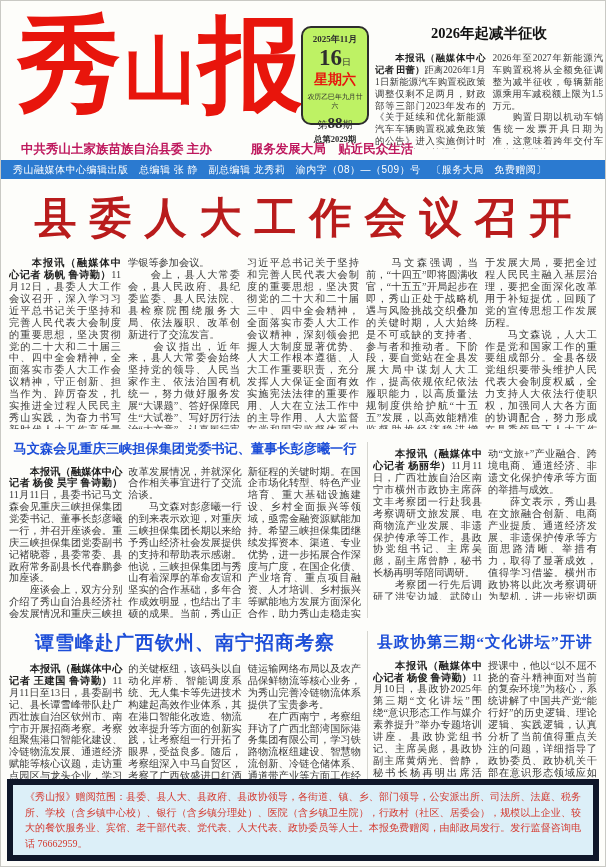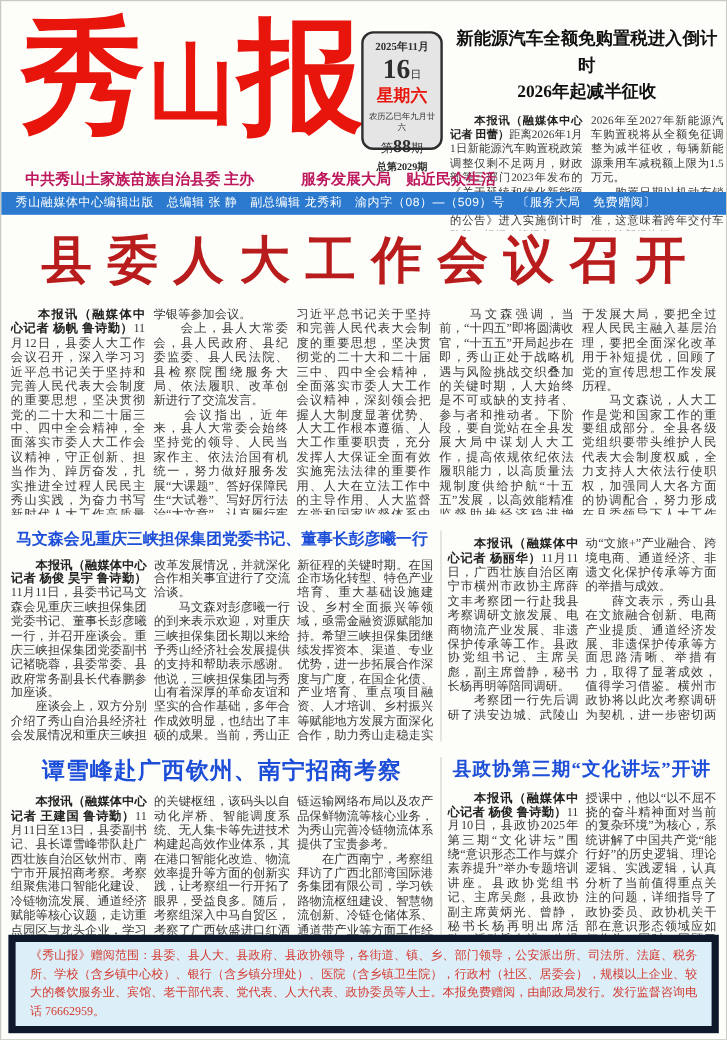--- a/index.html
+++ b/index.html
@@ -11,21 +11,21 @@
   
   .header{position:relative;height:180px;}
   .masthead{position:absolute;left:16px;top:12px;display:flex;align-items:flex-end;color:#e8150c;font-weight:bold;line-height:1;}
   .mast-c1,.mast-c3{font-size:104px;}
   .mast-c2{font-size:72px;margin:0 3px 10px 3px;}
   .org-row{position:absolute;left:20px;top:140px;width:560px;font-size:12.5px;font-weight:bold;color:#be185d;white-space:nowrap;}
   .org-row .slogan{margin-left:36px;}
   .blue-bar{position:absolute;left:0;top:159px;width:100%;height:19px;background:#2b7ad0;color:#ffffff;
     font-family:"Liberation Sans","DejaVu Sans",sans-serif;font-size:10px;line-height:19px;padding-left:12px;box-sizing:border-box;letter-spacing:.5px;}
   .date-box{position:absolute;left:300px;top:25px;width:68px;height:99px;border:2px solid #2d2d2d;border-radius:10px;
-    box-sizing:border-box;text-align:center;padding-top:5px;background:#e5e5e5;}
+    box-sizing:border-box;text-align:center;padding-top:5px;background:#bef264;}
   .db-ym{font-size:9px;font-weight:bold;}
   .db-day{font-size:23px;font-weight:bold;line-height:1.05;}
   .db-day .suffix{font-size:9px;font-weight:normal;}
   .db-week{color:#e8150c;font-size:14px;font-weight:bold;margin-top:1px;}
   .db-lunar{font-size:7.5px;margin-top:3px;transform:scale(.92);}
   .db-issue{font-size:10px;margin-top:3px;}
   .db-issue .num{font-size:15px;font-weight:bold;}
   .db-total{font-size:8.5px;font-weight:bold;margin-top:2px;}
   .tr-article{position:absolute;left:374px;top:22px;width:228px;}
   .tr-headline{font-size:14.5px;font-weight:bold;text-align:center;line-height:1.5;color:#111;}
@@ -71,21 +71,20 @@
       <div class="db-ym">2025年11月</div>
       <div class="db-day"><span>16</span><span class="suffix">日</span></div>
       <div class="db-week">星期六</div>
       <div class="db-lunar">农历乙巳年九月廿六</div>
       <div class="db-issue"><span>第</span><span class="num">88</span><span>期</span></div>
       <div class="db-total">总第2029期</div>
     </div>
 
     <div class="tr-article">
       <div class="tr-headline">
-        <div>新能源汽车全额免购置税进入倒计时</div>
         <div>2026年起减半征收</div>
       </div>
       <div class="tr-cols">
         <p class="bcol"><b class="lead-in">　　本报讯（融媒体中心记者 田蕾）</b><span>距离2026年1月1日新能源汽车购置税政策调整仅剩不足两月，财政部等三部门2023年发布的《关于延续和优化新能源汽车车辆购置税减免政策的公告》进入实施倒计时阶段。根据政策规定，</span></p>
         <p class="bcol">2026年至2027年新能源汽车购置税将从全额免征调整为减半征收，每辆新能源乘用车减税额上限为1.5万元。
 　　购置日期以机动车销售统一发票开具日期为准，这意味着跨年交付车辆将按新规执行。</p>
       </div>
     </div>
 
     <div class="org-row">

